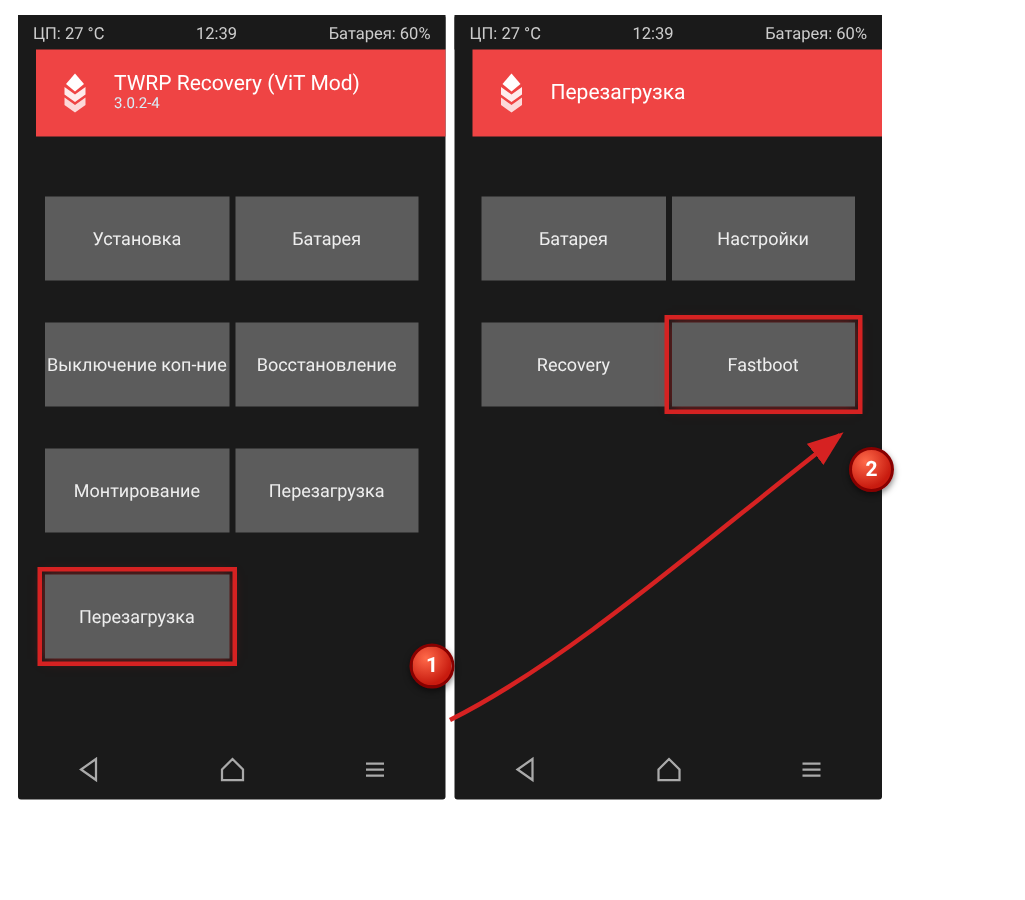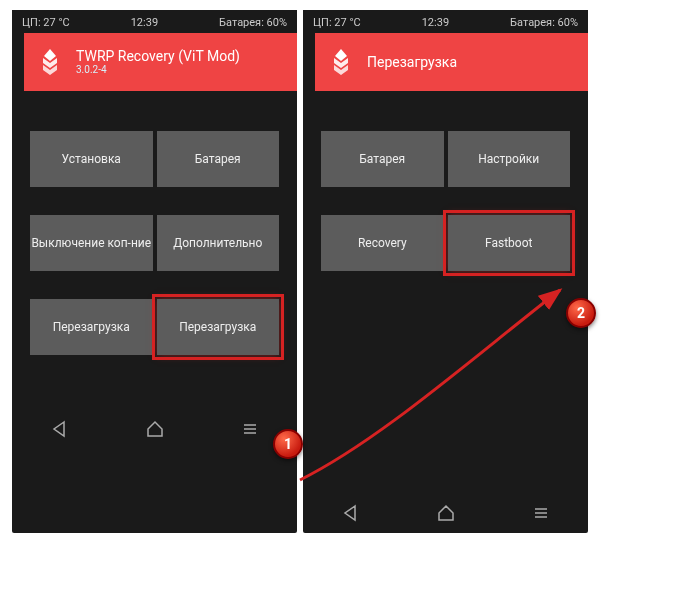--- a/index.html
+++ b/index.html
@@ -140,21 +140,22 @@
       </svg>
       <div class="header-text">
         <span class="header-title">TWRP Recovery (ViT Mod)</span>
         <span class="header-sub">3.0.2-4</span>
       </div>
     </div>
     <div class="grid">
       <div class="btn">Установка</div>
       <div class="btn">Батарея</div>
       <div class="btn">Выключение коп-ние</div>
-      <div class="btn">Дополнительно</div>
+      <div class="btn">Восстановление</div>
+      <div class="btn">Монтирование</div>
       <div class="btn">Перезагрузка</div>
       <div class="btn highlight">Перезагрузка</div>
     </div>
     <div class="navbar">
       <svg width="20" height="20" class="nav-icon">
           <path d="M14 3 L4 10 L14 17 Z"></path>
         </svg>
       <svg width="20" height="20" class="nav-icon">
           <path d="M3 10 L10 3 L17 10 L17 17 L3 17 Z"></path>
         </svg>

